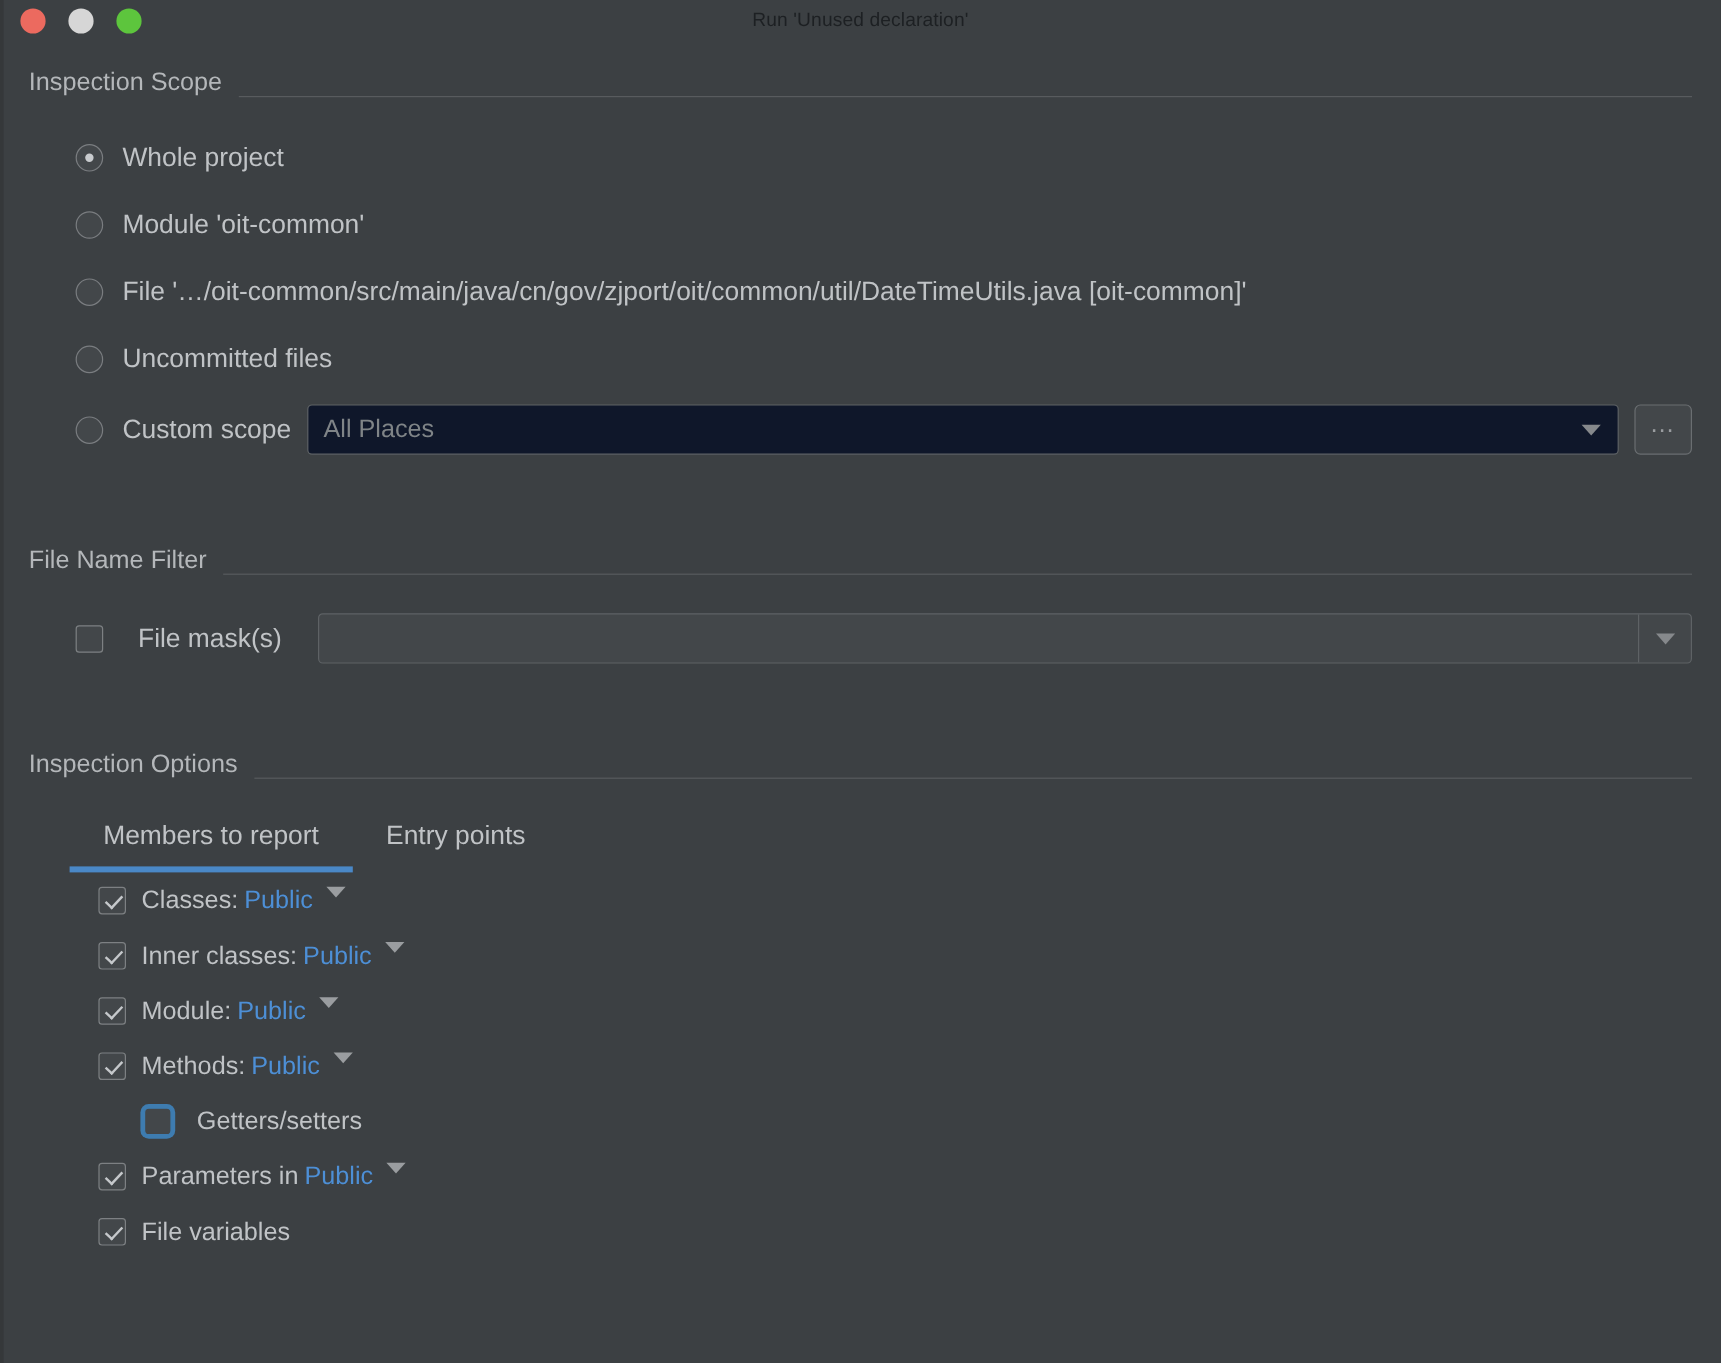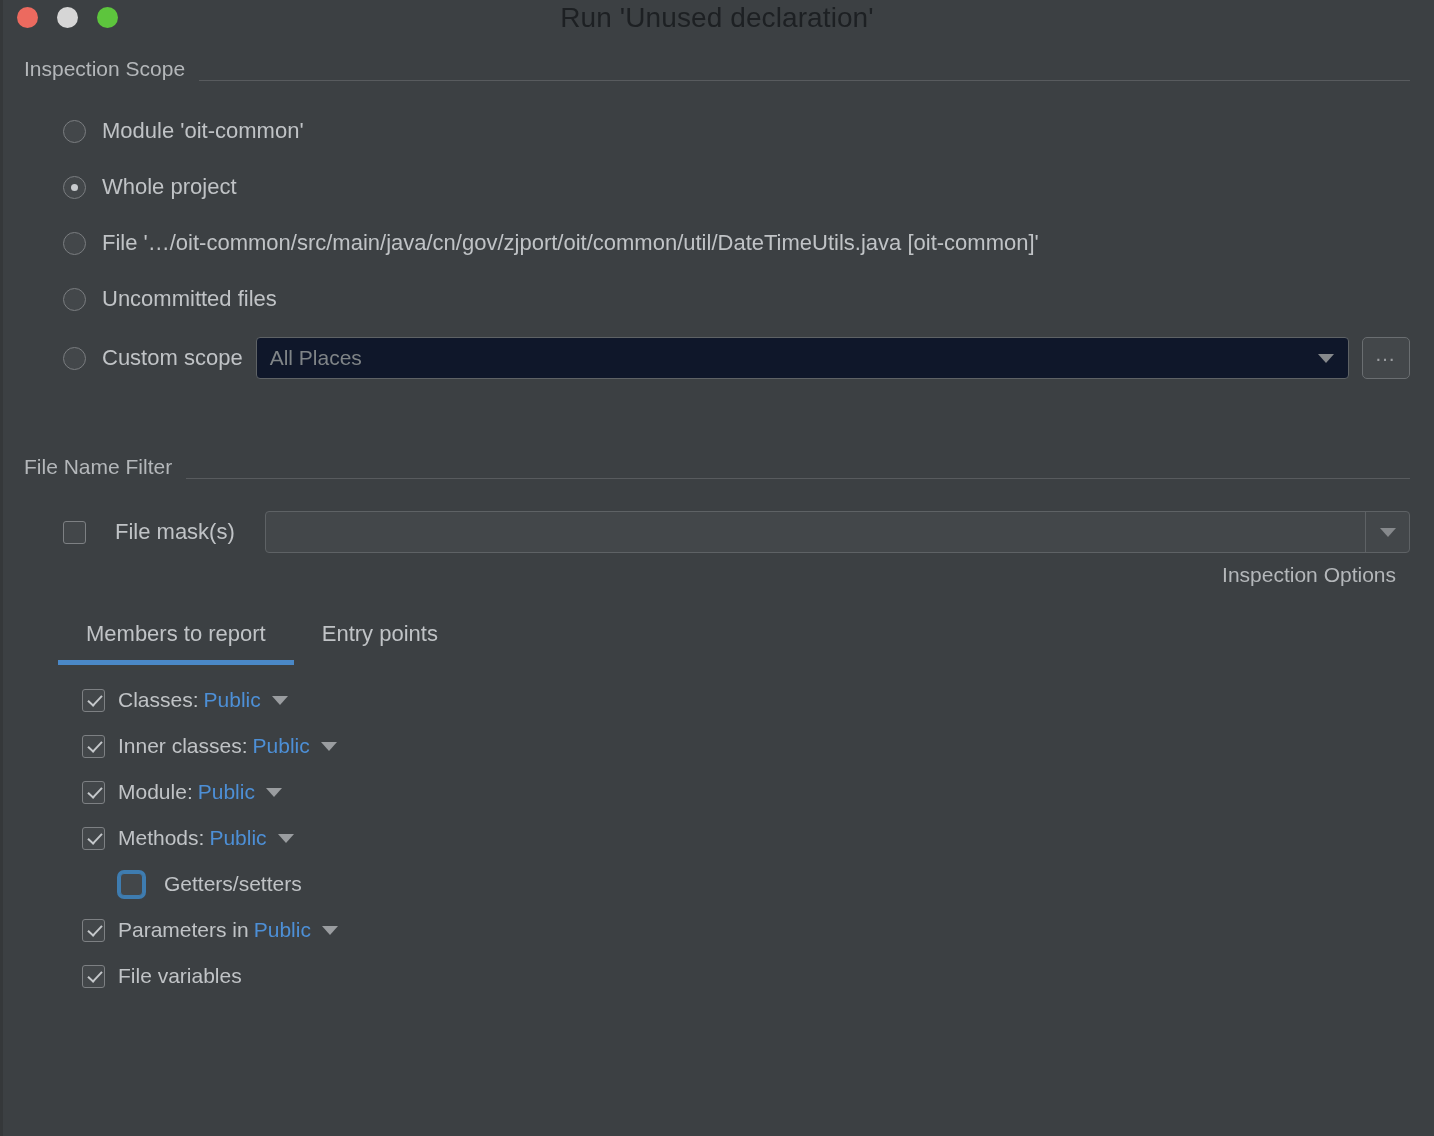--- a/index.html
+++ b/index.html
@@ -28,21 +28,21 @@
 
   
   .titlebar {
     position: relative;
     height: 36px;
     display: flex;
     align-items: center;
     justify-content: center;
   }
   .title-text {
-    font-size: 28px;
+    font-size: 16px;
     color: #1d2023;
     letter-spacing: 0.1px;
   }
   .traffic-lights {
     position: absolute;
     left: 17px; top: 7px;
     display: flex;
     gap: 19px;
   }
   .dot { width: 21px; height: 21px; border-radius: 50%; }
@@ -239,21 +239,21 @@
     left: 58px; right: 24px; bottom: 2px;
     height: 1px;
     background: #4c4f52;
     z-index: -1;
   }
 
   
   .members { padding-top: 12px; }
   .member-row {
     display: flex;
-    align-items: center;
+    align-items: flex-start;
     padding-left: 82px;
     height: 46px;
   }
   .member-row.indent { padding-left: 120px; }
   .member-label {
     font-size: 21px;
     color: #c0c3c6;
     white-space: nowrap;
   }
   .member-value {
@@ -285,26 +285,26 @@
     <div class="title-text">Run 'Unused declaration'</div>
   </div>
 
   <div class="section" style="margin-top:21px;">
     <div class="section-title">Inspection Scope</div>
     <div class="section-rule"></div>
   </div>
 
   <div class="scope-list">
     <div class="row">
+      <span class="radio checked"></span>
+      <span class="row-label">Whole project</span>
+    </div>
+    <div class="row">
       <span class="radio"></span>
       <span class="row-label">Module 'oit-common'</span>
-    </div>
-    <div class="row">
-      <span class="radio checked"></span>
-      <span class="row-label">Whole project</span>
     </div>
     <div class="row">
       <span class="radio"></span>
       <span class="row-label">File '…/oit-common/src/main/java/cn/gov/zjport/oit/common/util/DateTimeUtils.java [oit-common]'</span>
     </div>
     <div class="row">
       <span class="radio"></span>
       <span class="row-label">Uncommitted files</span>
     </div>
 
@@ -330,21 +330,21 @@
     <span class="checkbox"></span>
     <span class="filemask-label">File mask(s)</span>
     <div class="mask-field">
       <input class="mask-input" type="text" style="background: transparent; border: none; outline: none; color: rgb(192, 195, 198); font-size: 21px; padding-left: 10px; font-family: &quot;Liberation Sans&quot;, sans-serif;" placeholder="">
       <span class="mask-arrow-box">
         <span class="tri-down"></span>
       </span>
     </div>
   </div>
 
-  <div class="section" style="flex-direction:column;">
+  <div class="section" style="margin-top:62px;">
     <div class="section-title">Inspection Options</div>
     <div class="section-rule"></div>
   </div>
 
   <div class="tabs">
     <div class="tabs-rule"></div>
     <div class="tab active">Members to report</div>
     <div class="tab">Entry points</div>
   </div>
 

